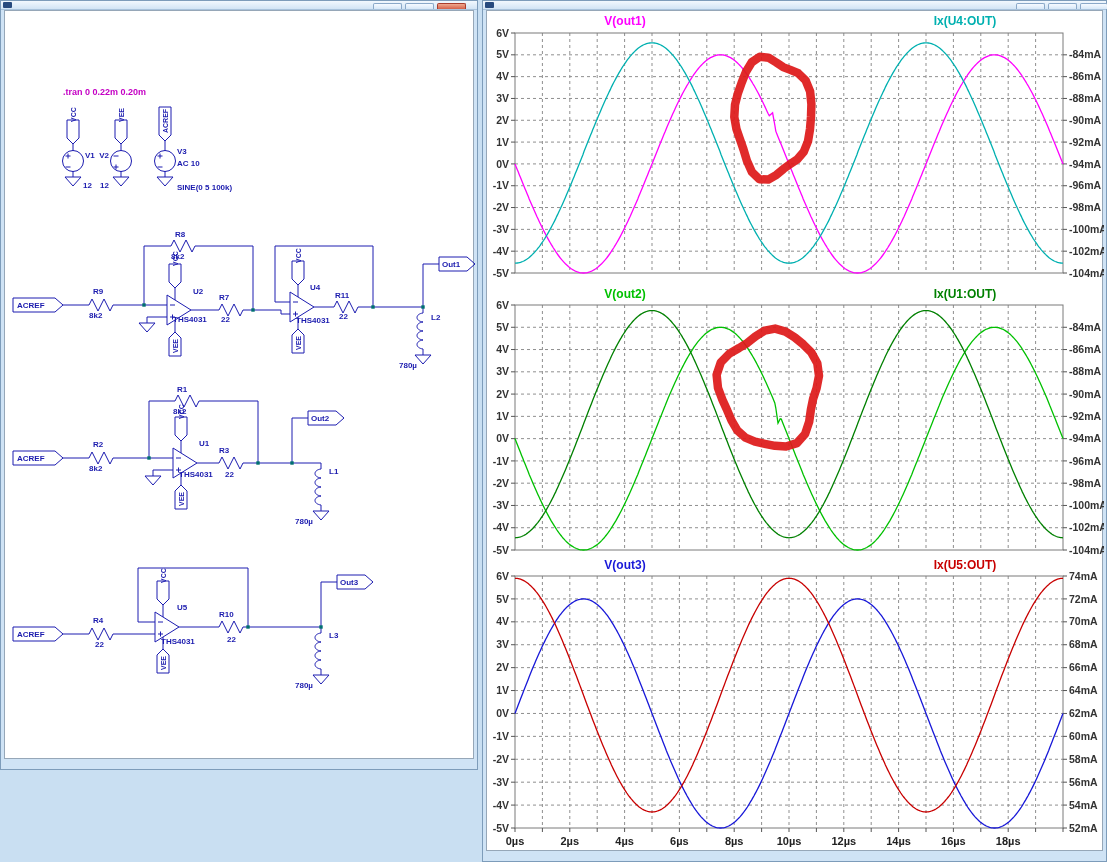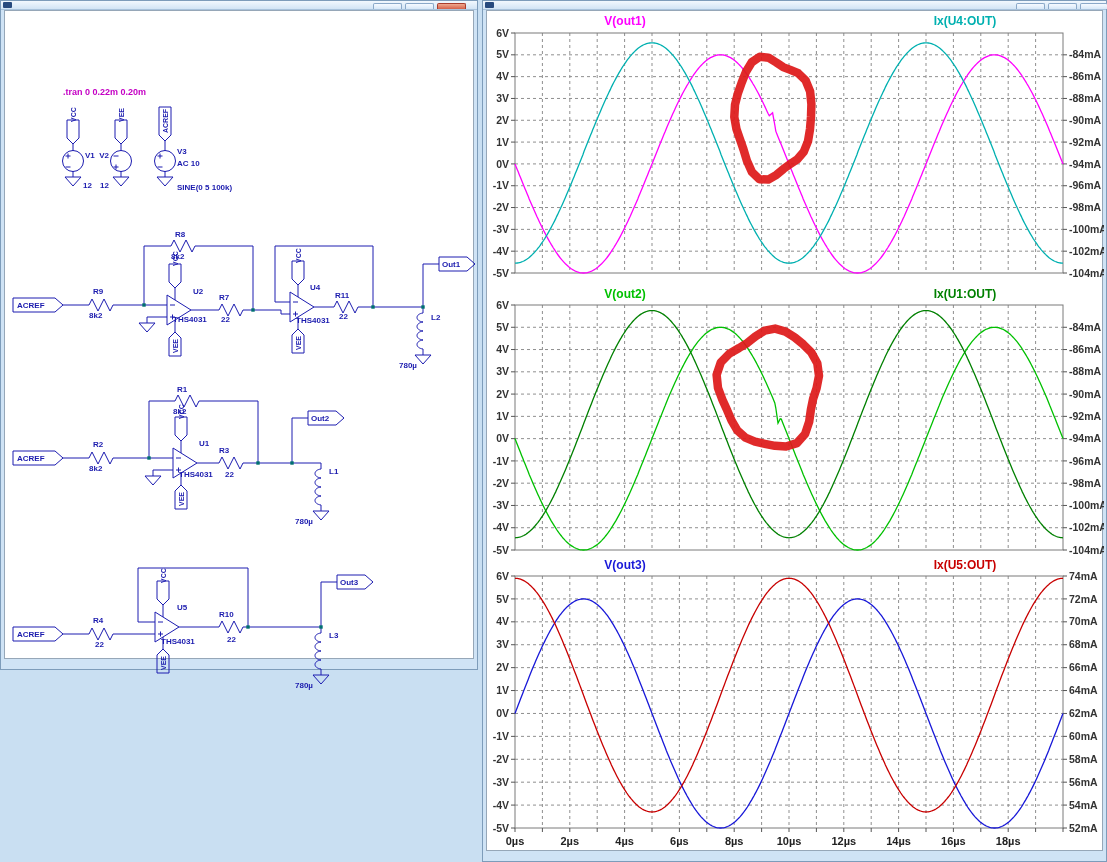--- a/index.html
+++ b/index.html
@@ -1,19 +1,19 @@
 <!DOCTYPE html>
 <html><head>
 <meta charset="utf-8">
 <style>
   html,body{margin:0;padding:0;}
   body{width:1107px;height:862px;position:relative;background:#c9dff2;overflow:hidden;
        font-family:"Liberation Sans",sans-serif;}
   .win{position:absolute;background:#cfe3f5;border:1px solid #7d9cba;box-sizing:border-box;}
-  #schem-win{left:0;top:0;width:478px;height:670px;}
+  #schem-win{left:0;top:0;width:478px;height:770px;}
   #wave-win{left:482px;top:0;width:625px;height:862px;}
   .titlebar{position:absolute;top:0;left:0;right:0;height:8px;
             background:linear-gradient(#f2f8fe,#d2e4f5);border-bottom:1px solid #a9c3dc;z-index:3;}
   .wicon{position:absolute;left:2px;top:1px;width:9px;height:6px;background:#274a7e;border-radius:1px;}
   .wbtn{position:absolute;top:2px;width:29px;height:6px;border:1px solid #8aa8c8;border-bottom:none;
         border-radius:2px 2px 0 0;background:linear-gradient(#f6faff,#d7e8f8);box-sizing:border-box;}
   .wbtn.close{background:linear-gradient(#f0a98f,#d4614a);border-color:#a83c2c;}
   .canvas{position:absolute;left:3px;right:3px;top:9px;bottom:10px;background:#ffffff;
           border:1px solid #96a7b8;box-sizing:border-box;}
   svg{display:block;}

